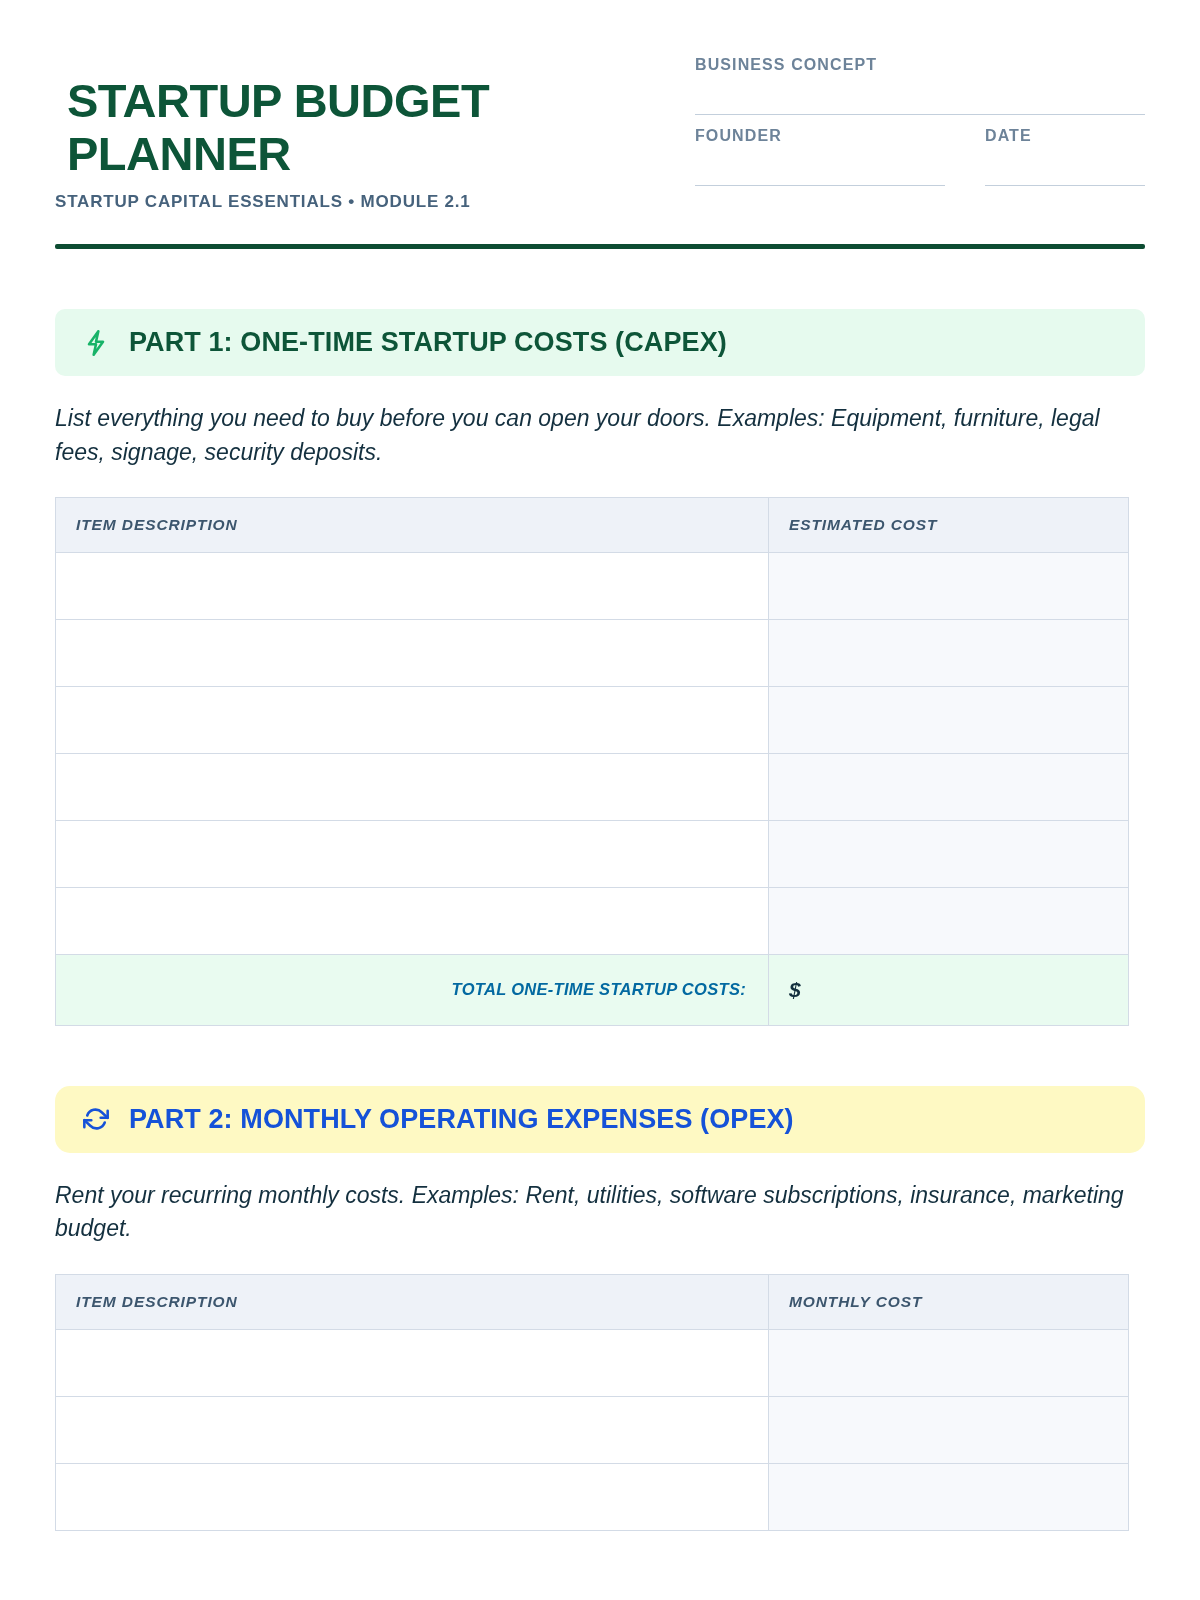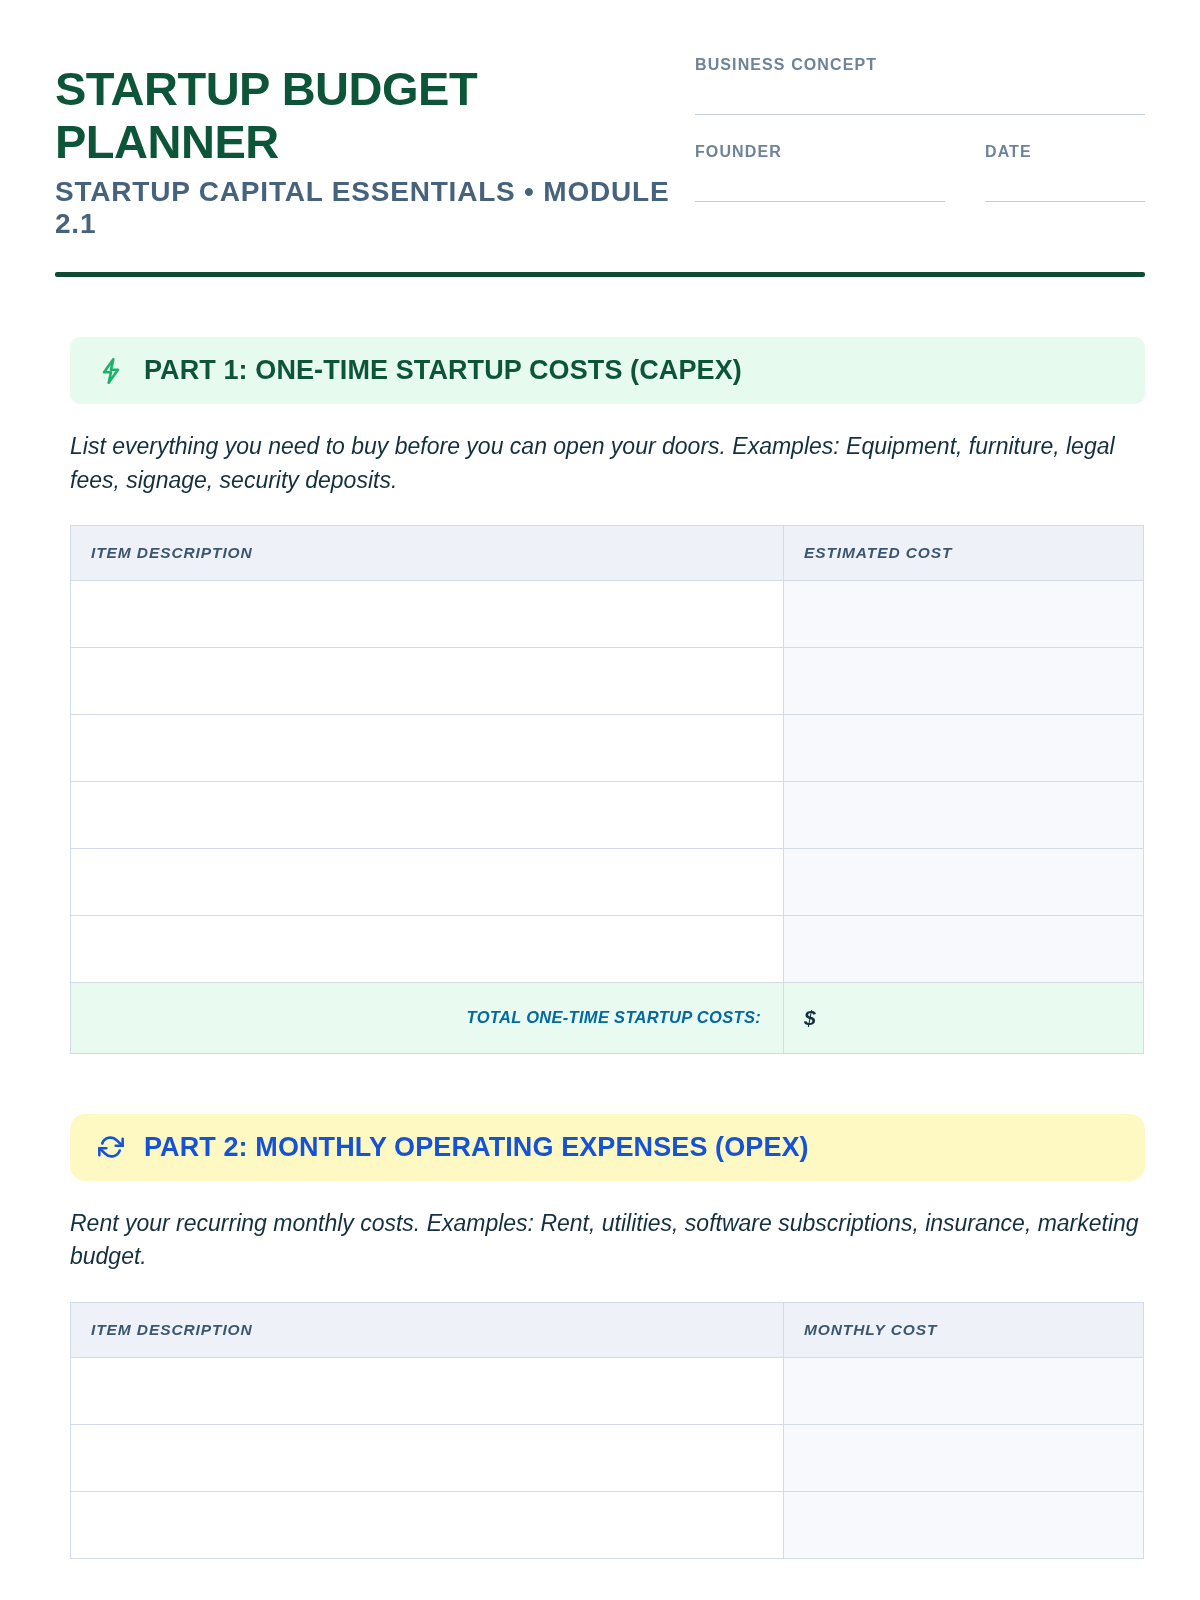--- a/index.html
+++ b/index.html
@@ -31,26 +31,26 @@
   .header-left {
     width: 620px;
     padding-top: 10px;
   }
   .doc-title {
     font-size: 47px;
     line-height: 1.13;
     font-weight: 800;
     letter-spacing: -0.5px;
     color: #0d5538;
-    margin: 0;
+    margin: 12px;
     text-transform: uppercase;
   }
   .doc-subtitle {
     margin-top: 8px;
-    font-size: 28px;
+    font-size: 17px;
     font-weight: 700;
     letter-spacing: 0.8px;
     color: #46627c;
     text-transform: uppercase;
   }
   .header-right {
     width: 450px;
     padding-top: 4px;
   }
   .field-label {
@@ -60,36 +60,35 @@
     color: #6d8399;
     text-transform: uppercase;
   }
   .field-line {
     border-bottom: 1.5px solid #c3cfdc;
     height: 40px;
   }
   .field-row {
     display: flex;
     gap: 40px;
-    margin-top: 28px;
+    margin-top: 12px;
   }
   .field-founder { flex: 1 1 auto; }
   .field-date { width: 160px; }
 
   .header-rule {
     margin-top: 32px;
     height: 5px;
     background: #0d4c32;
     border-radius: 2px;
   }
 
   
   .section {
     margin-top: 60px;
-    margin-left: 15px;
   }
   .section-banner {
     display: flex;
     align-items: center;
     gap: 18px;
     padding: 18px 26px;
     border-radius: 10px;
   }
   .banner-green { background: #e6faee; }
   .banner-blue  { background: #fef9c3; border-radius: 15px; }

